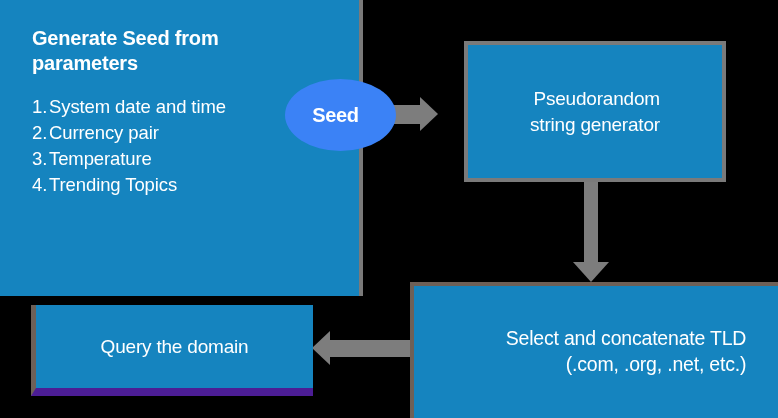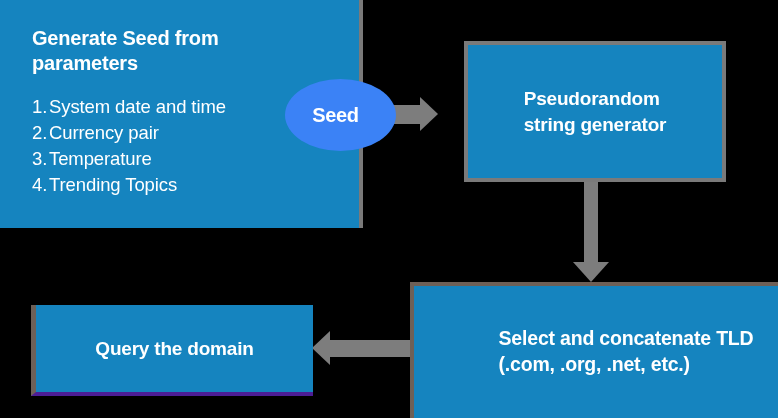--- a/index.html
+++ b/index.html
@@ -20,21 +20,21 @@
   .blue-panel {
     position: absolute;
     background: #1584bf;
     box-sizing: border-box;
   }
 
   #params-panel {
     left: 0;
     top: 0;
     width: 363px;
-    height: 228px;
+    height: 296px;
     border-right: 4px solid #7a7a7a;
     padding: 26px 0 0 32px;
   }
 
   #params-title {
     color: #ffffff;
     font-size: 20px;
     font-weight: bold;
     line-height: 1.24;
     letter-spacing: -0.2px;
@@ -140,32 +140,32 @@
     align-items: center;
     justify-content: center;
     z-index: 5;
   }
   #query-box {
     left: 31px;
     top: 305px;
     width: 282px;
     height: 91px;
     border-left: 5px solid #6e6057;
-    border-bottom: 4px solid #4c1d95;
+    border-bottom: 8px solid #4c1d95;
     display: flex;
     align-items: center;
     justify-content: center;
     z-index: 5;
   }
 
   .box-label {
     color: #ffffff;
     font-size: 19px;
-    font-weight: bold;
-    text-align: left;
+    font-weight: normal;
+    text-align: right;
     line-height: 1.32;
     letter-spacing: -0.2px;
   }
   #tld-label { font-size: 19.5px; }
   #query-label { font-size: 19px; }
 </style>
 </head>
 <body>
 
 <div id="canvas">

